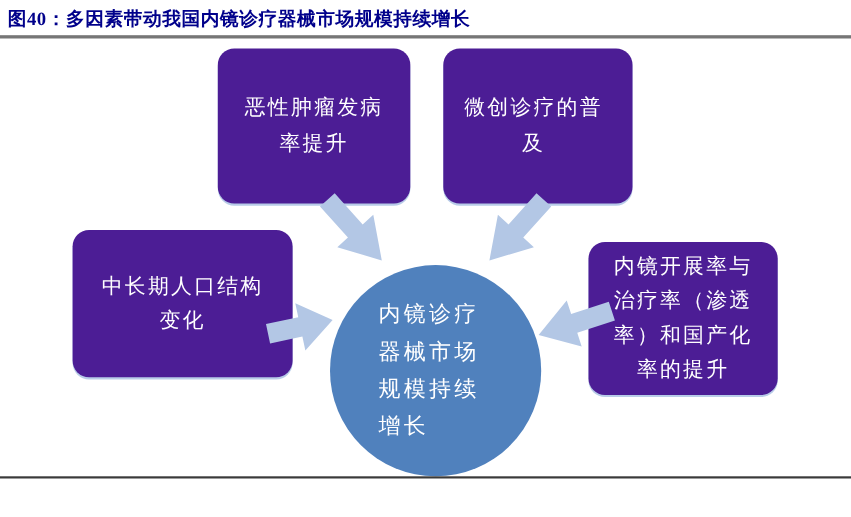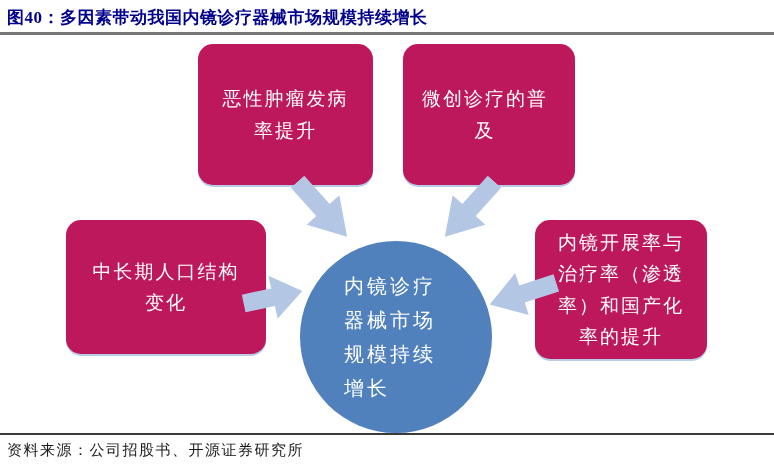--- a/index.html
+++ b/index.html
@@ -37,38 +37,38 @@
   }
   .diagram {
     position: absolute;
     left: 0;
     top: 35px;
     width: 774px;
     height: 396px;
   }
   .box {
     position: absolute;
-    background: #be185d;
+    background: #4c1d95;
     border-radius: 15px;
     color: #ffffff;
     display: flex;
     align-items: center;
     justify-content: center;
     text-align: center;
     font-size: 19px;
     line-height: 1.65;
     letter-spacing: 2px;
     padding: 0 20px;
     box-sizing: border-box;
     box-shadow: 0 2px 0 rgba(176,199,229,0.9);
     font-family: Liberation Serif, serif;
   }
   .box-tl { left: 198px; top: 9px;   width: 175px; height: 141px; }
   .box-tr { left: 403px; top: 9px;   width: 172px; height: 141px; padding-left: 12px; }
-  .box-l  { left: 66px;  top: 185px; width: 200px; height: 134px; }
+  .box-l  { left: 66px;  top: 174px; width: 200px; height: 134px; }
   .box-r  { left: 535px; top: 185px; width: 172px; height: 139px; }
   .center-circle {
     position: absolute;
     left: 300px;
     top: 206px;
     width: 192px;
     height: 192px;
     border-radius: 50%;
     background: #5081BD;
     color: #ffffff;
@@ -152,15 +152,14 @@
     </svg>
 
     <div class="center-circle">
       <span>内镜诊疗器械市场规模持续增长</span>
     </div>
 
   </div>
 
   <div class="source-rule"></div>
 
-  <div class="source-note">资料来源：公司招股书、开源证券研究所</div>
 
 </div>
 
 </body></html>

